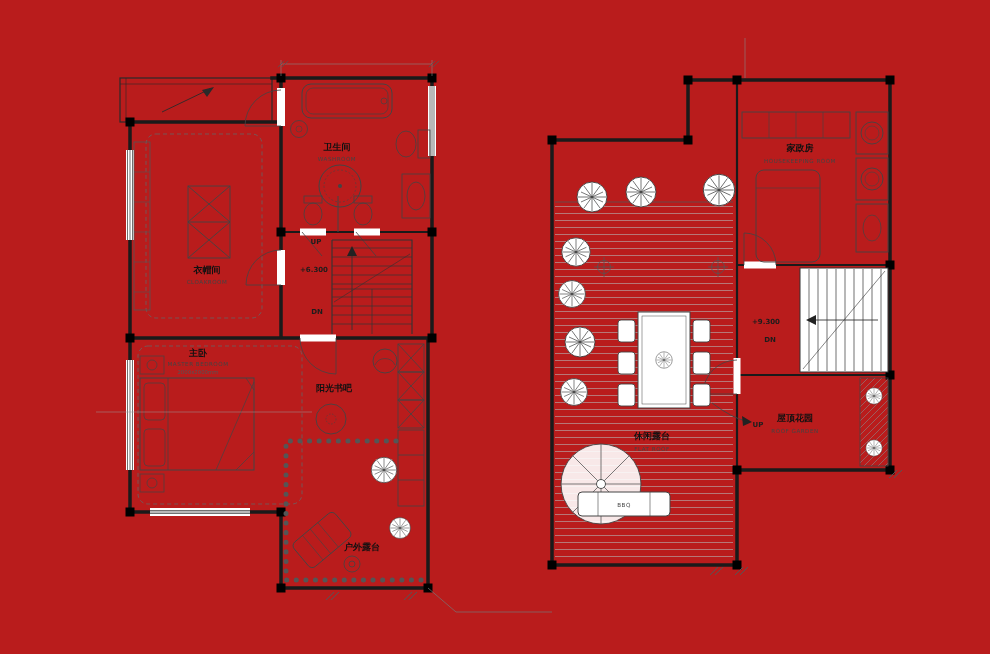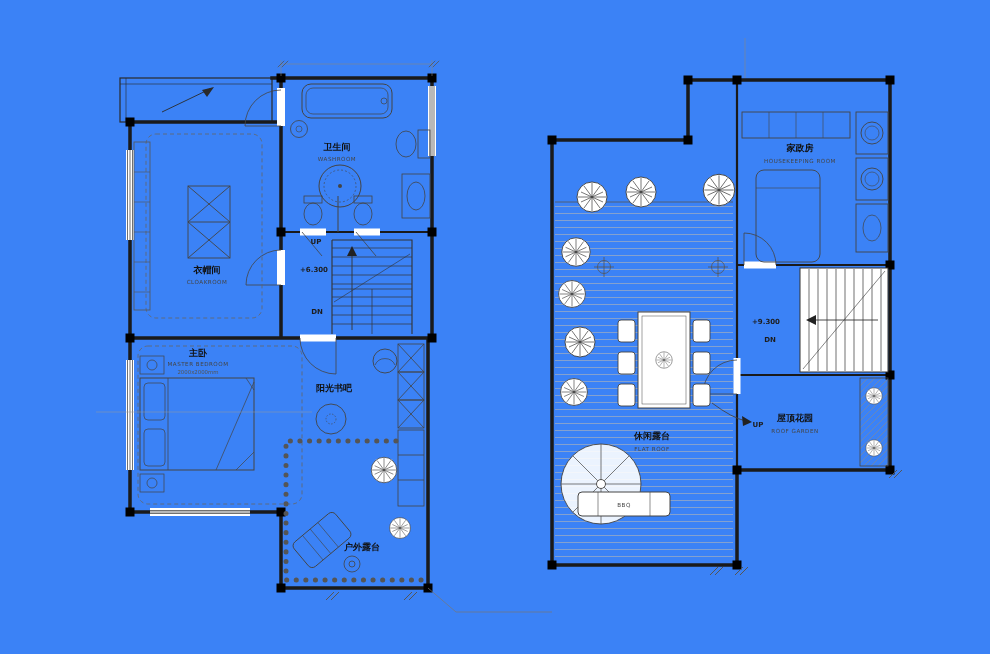--- a/index.html
+++ b/index.html
@@ -1,16 +1,16 @@
 <!DOCTYPE html>
 <html><head>
 <meta charset="utf-8">
 <style>
   html,body{margin:0;padding:0;background:#ffffff;}
-  .canvas{width:990px;height:654px;background:#3b82f6;position:relative;overflow:hidden;}
+  .canvas{width:990px;height:654px;background:#b91c1c;position:relative;overflow:hidden;}
   svg{display:block;}
   text{font-family:"DejaVu Sans",sans-serif;text-anchor:middle;}
   .cn{font-size:9px;fill:#111;font-weight:600;}
   .en{font-size:5.6px;fill:#444;letter-spacing:0.5px;}
   .note{font-size:7px;fill:#1d1d1d;font-weight:600;}
   .dim{font-size:5.4px;fill:#555;}
 </style>
 </head>
 <body>
 

